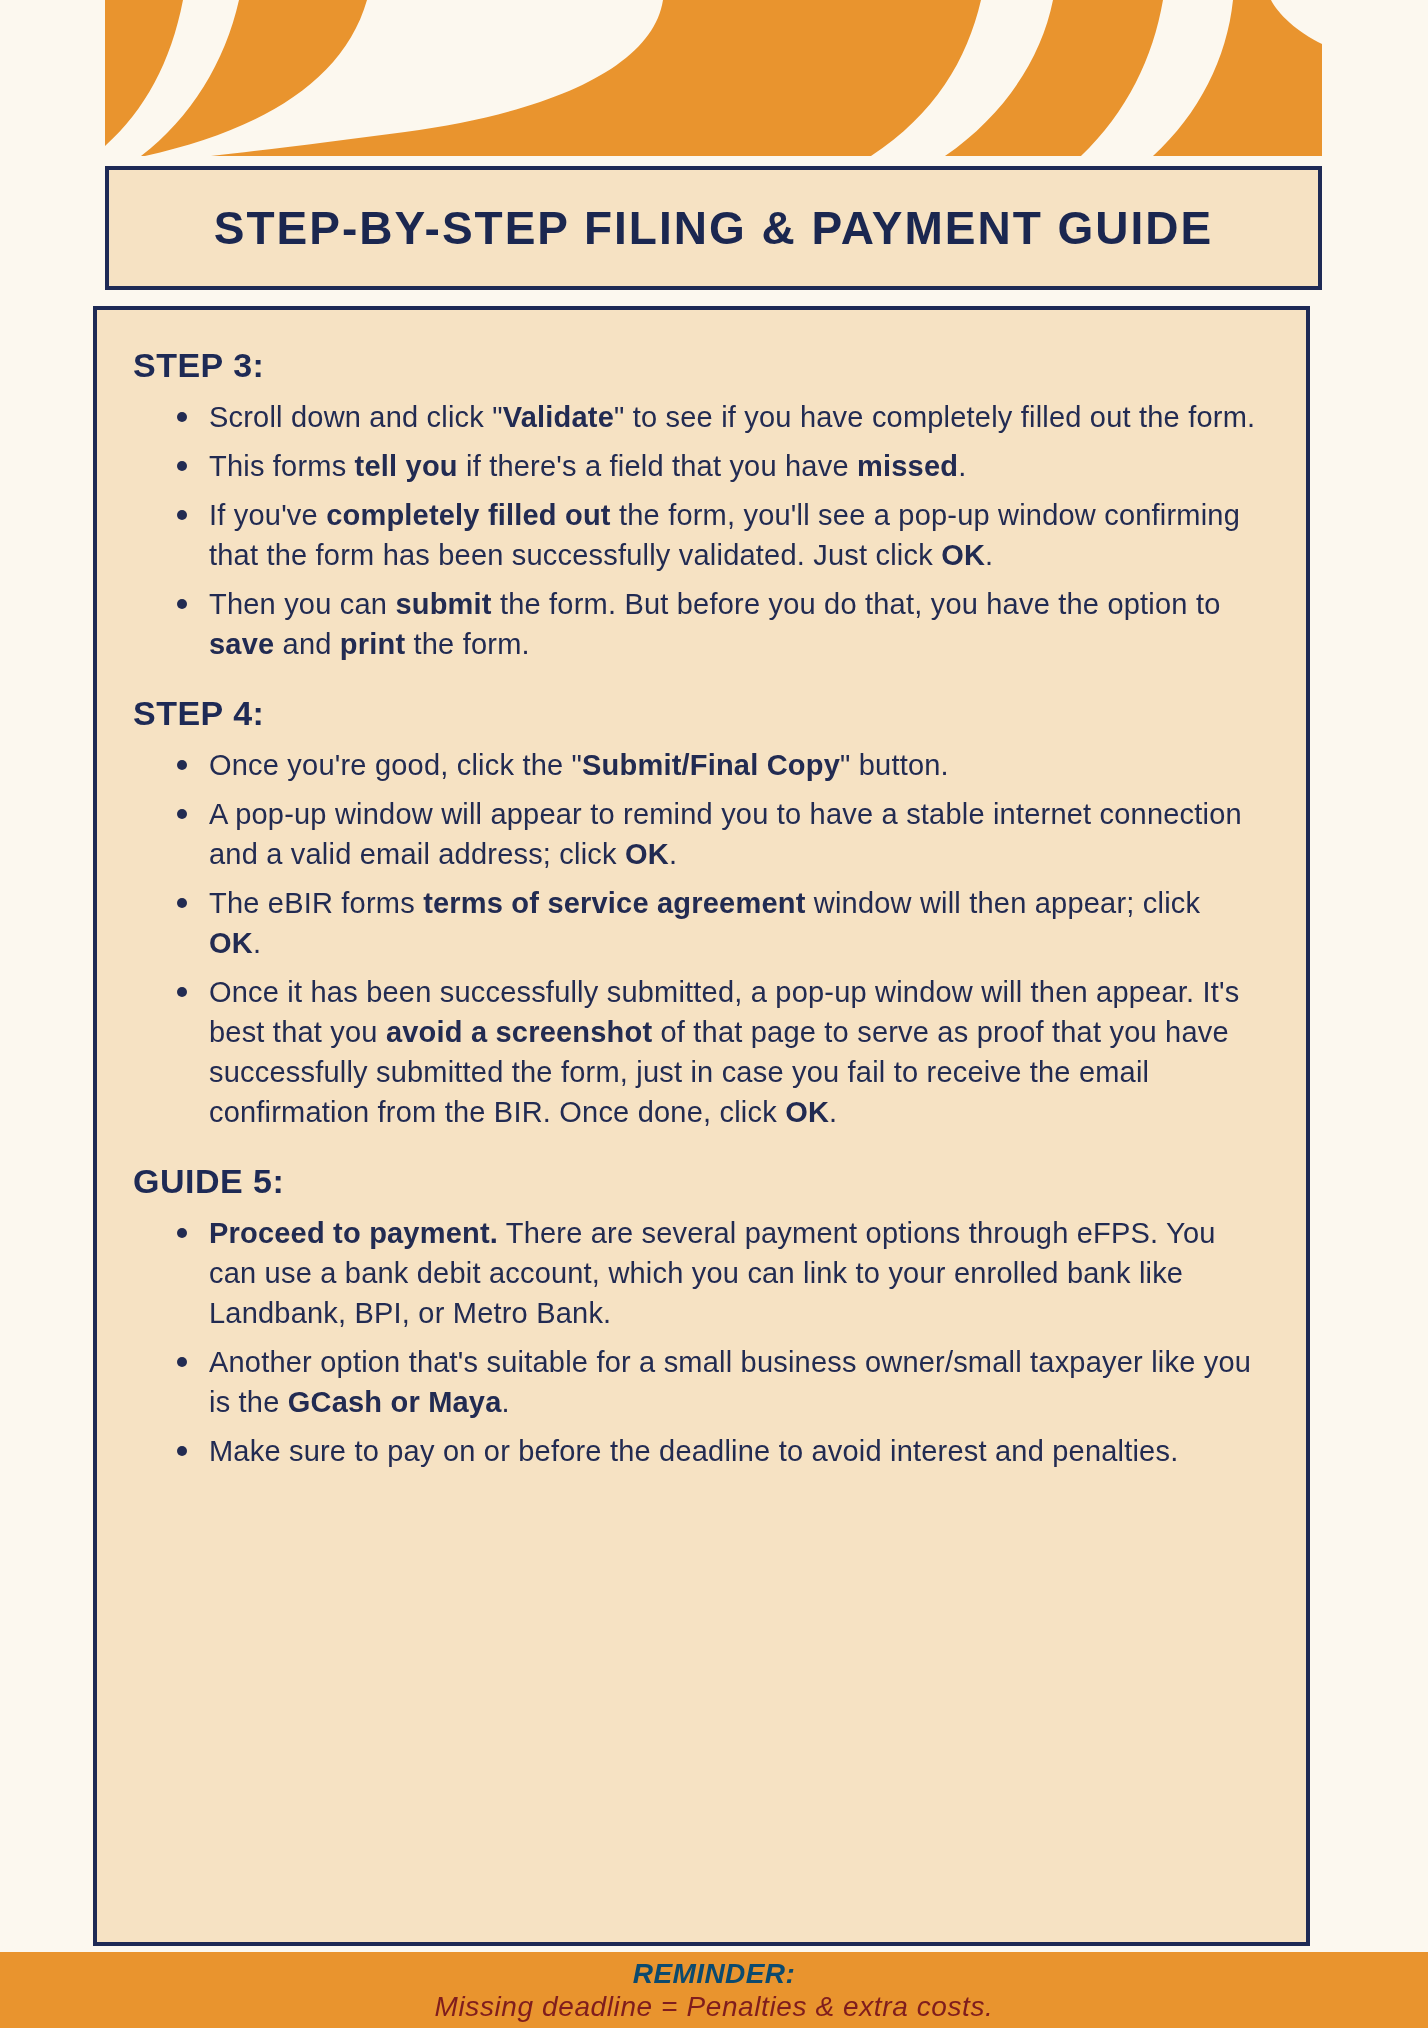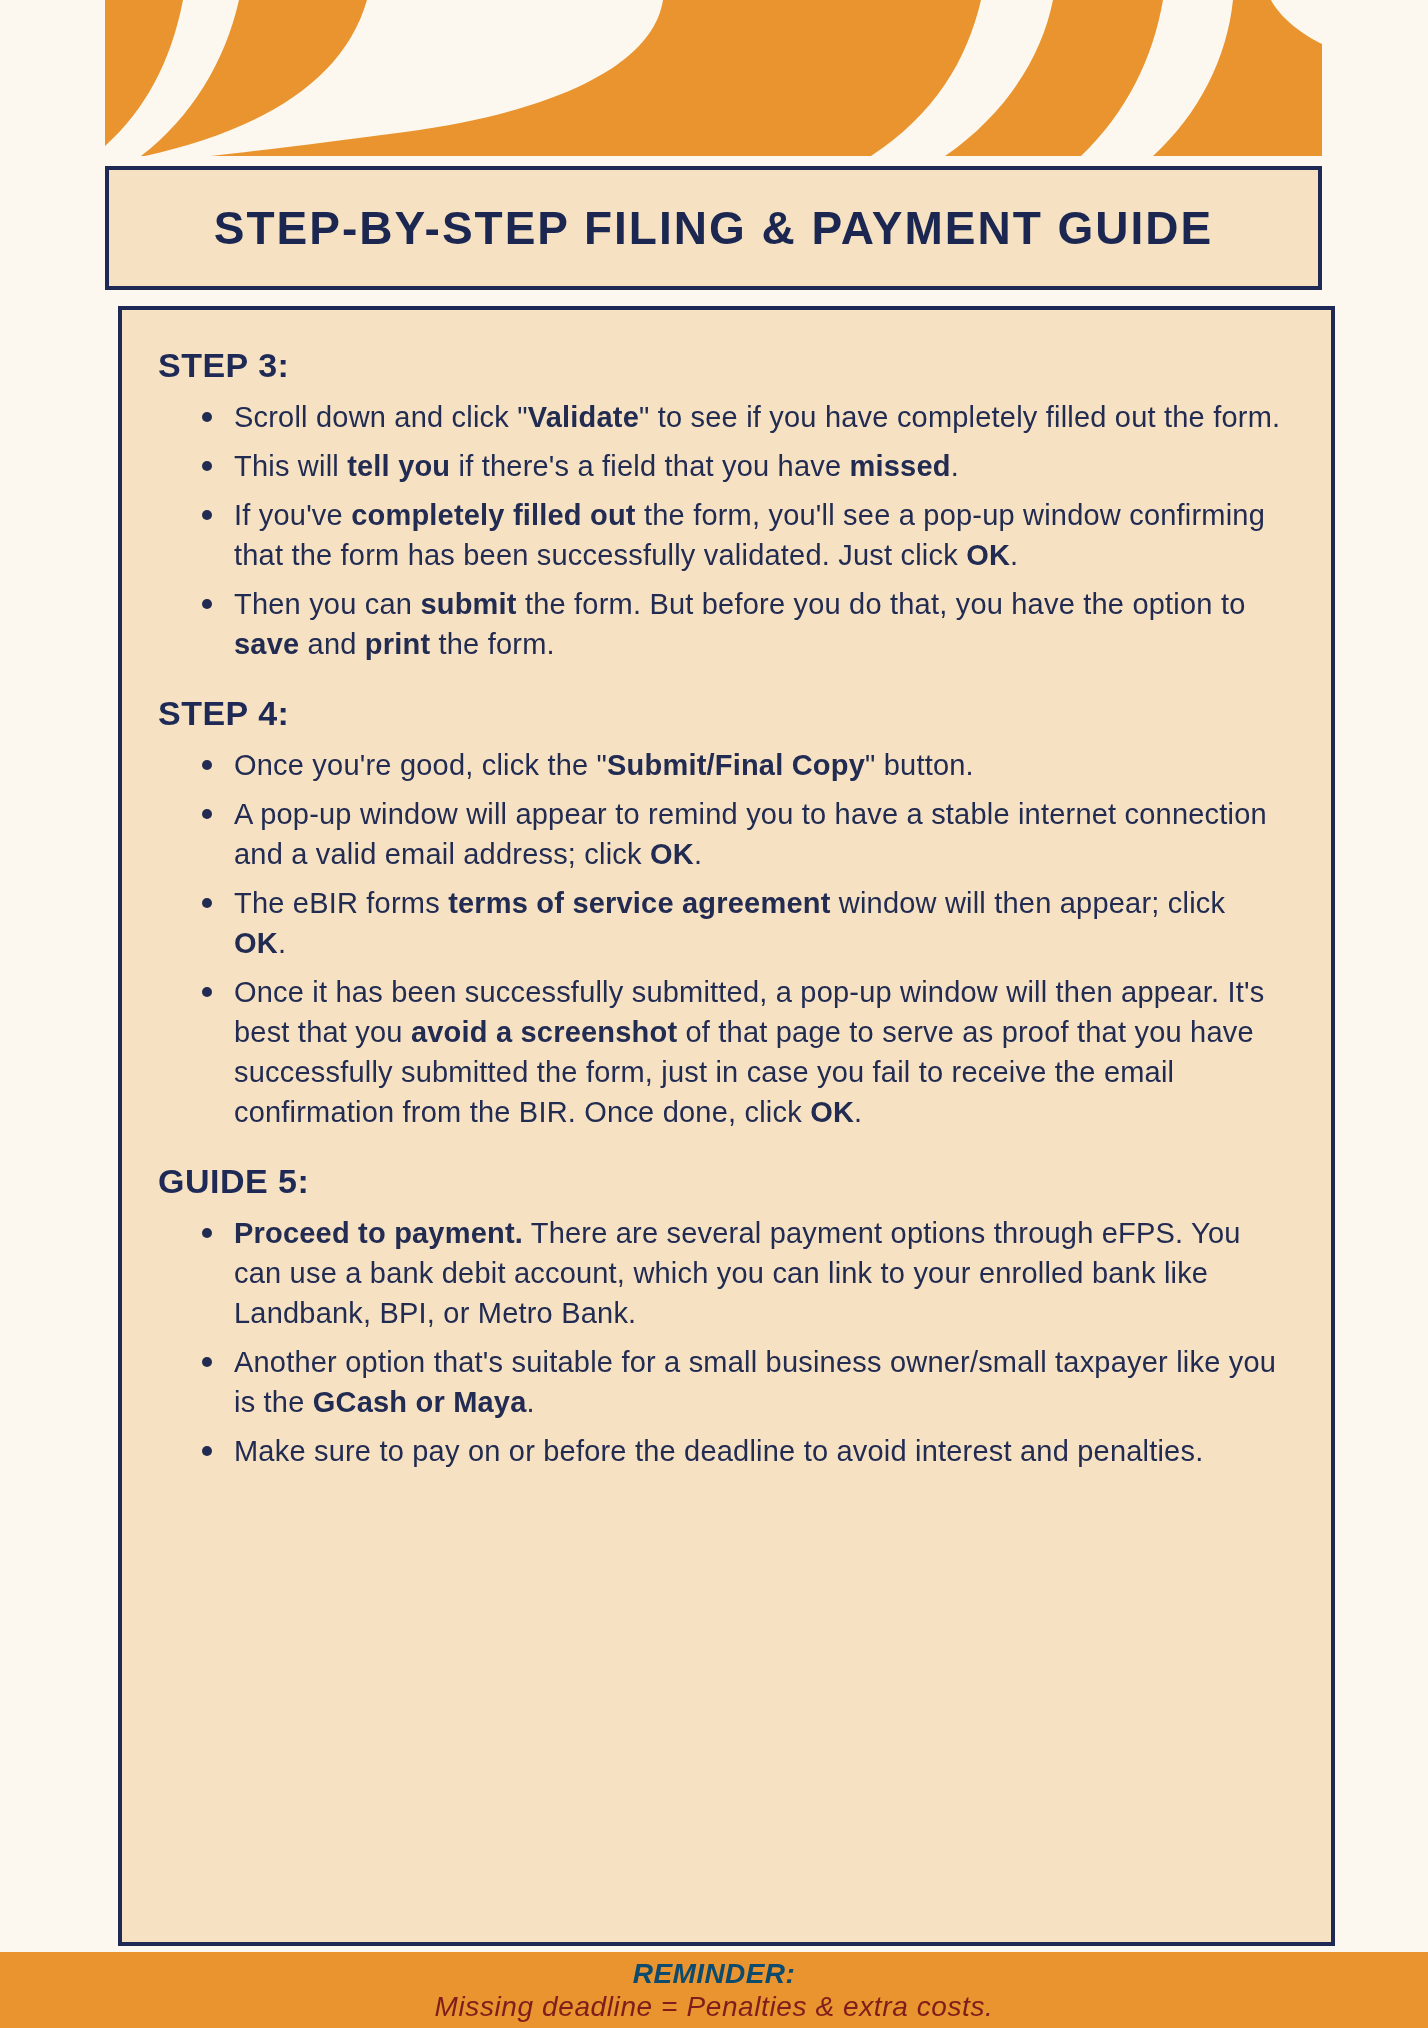--- a/index.html
+++ b/index.html
@@ -30,21 +30,21 @@
   }
   .page-title {
     font-size: 46px;
     font-weight: 800;
     letter-spacing: 2px;
     color: #1B2750;
     white-space: nowrap;
   }
   .content-box {
     position: absolute;
-    left: 118px; top: 306px;
+    left: 93px; top: 306px;
     width: 1217px; height: 1640px;
     background: #F6E2C3;
     border: 4px solid #1E2A55;
     padding: 36px 46px 0 36px;
     overflow: hidden;
   }
   .step-heading {
     font-size: 34px;
     font-weight: 700;
     color: #1E2A55;
@@ -117,21 +117,21 @@
 
   <div class="title-box">
     <div class="page-title">STEP-BY-STEP FILING &amp; PAYMENT GUIDE</div>
   </div>
 
   <div class="content-box">
     <div>
         <div class="step-heading">STEP 3:</div>
         <ul class="bullets">
           <li><span>Scroll down and click "</span><span class="b">Validate</span><span>" to see if you have completely filled out the form.</span></li>
-          <li><span>This will </span><span class="b">tell you</span><span> if there's a field that you have </span><span class="b">missed</span><span>.</span></li>
+          <li><span>This forms </span><span class="b">tell you</span><span> if there's a field that you have </span><span class="b">missed</span><span>.</span></li>
           <li><span>If you've </span><span class="b">completely filled out</span><span> the form, you'll see a pop-up window confirming that the form has been successfully validated. Just click </span><span class="b">OK</span><span>.</span></li>
           <li><span>Then you can </span><span class="b">submit</span><span> the form. But before you do that, you have the option to </span><span class="b">save</span><span> and </span><span class="b">print</span><span> the form.</span></li>
         </ul>
         <div class="step-heading">STEP 4:</div>
         <ul class="bullets">
           <li><span>Once you're good, click the "</span><span class="b">Submit/Final Copy</span><span>" button.</span></li>
           <li><span>A pop-up window will appear to remind you to have a stable internet connection and a valid email address; click </span><span class="b">OK</span><span>.</span></li>
           <li><span>The eBIR forms </span><span class="b">terms of service agreement</span><span> window will then appear; click </span><span class="b">OK</span><span>.</span></li>
           <li><span>Once it has been successfully submitted, a pop-up window will then appear. It's best that you </span><span class="b">avoid a screenshot</span><span> of that page to serve as proof that you have successfully submitted the form, just in case you fail to receive the email confirmation from the BIR. Once done, click </span><span class="b">OK</span><span>.</span></li>
         </ul>

